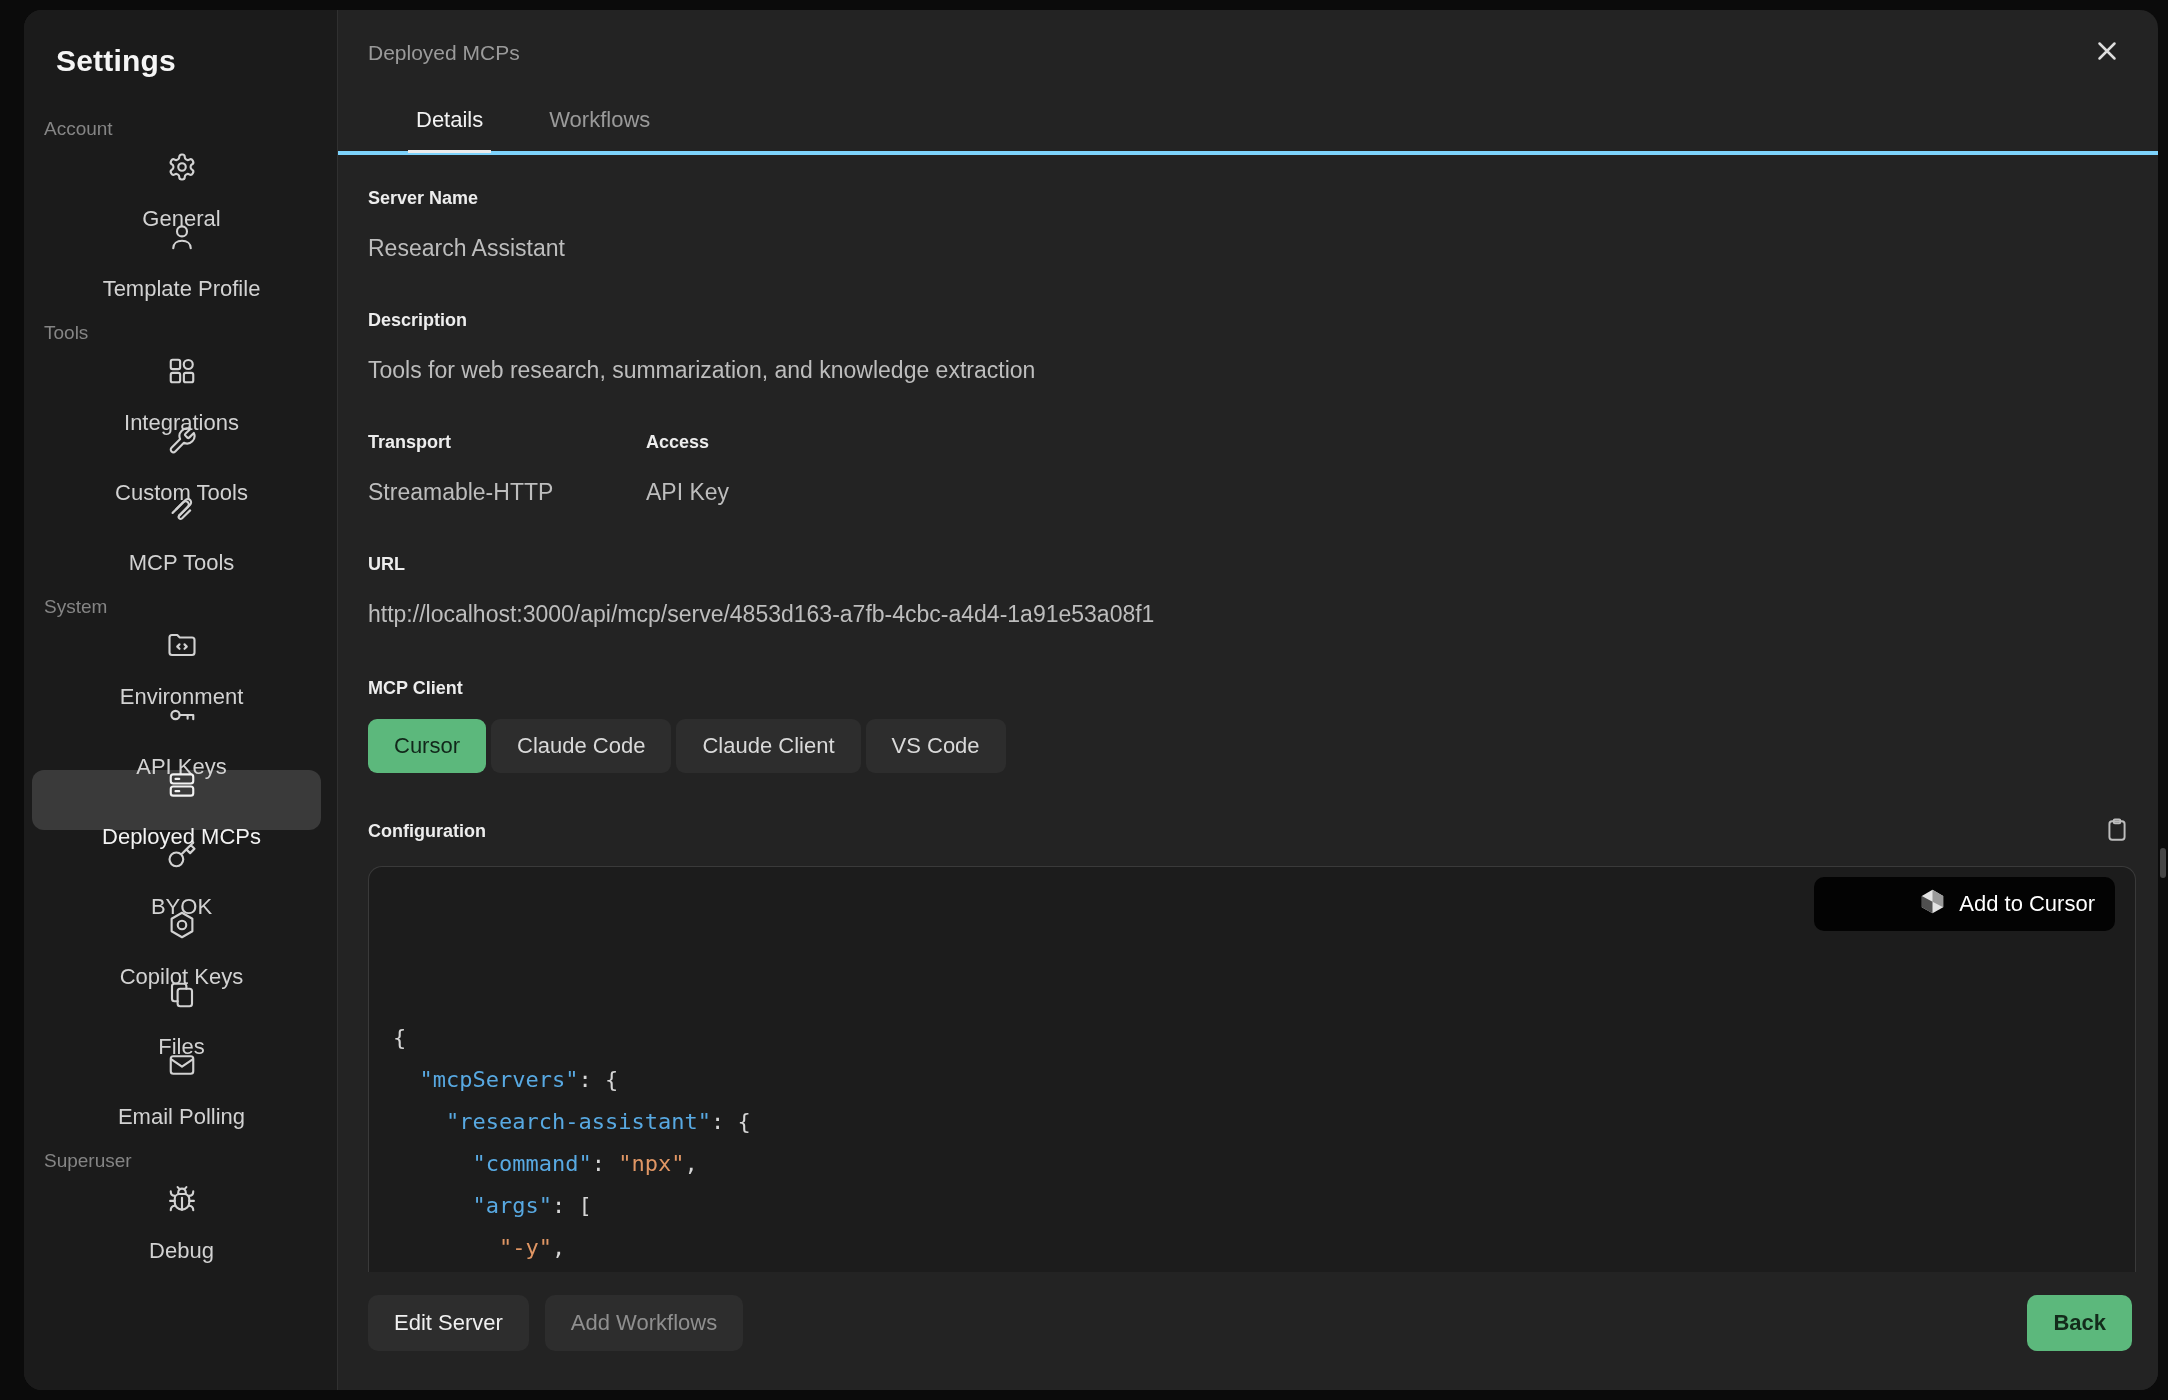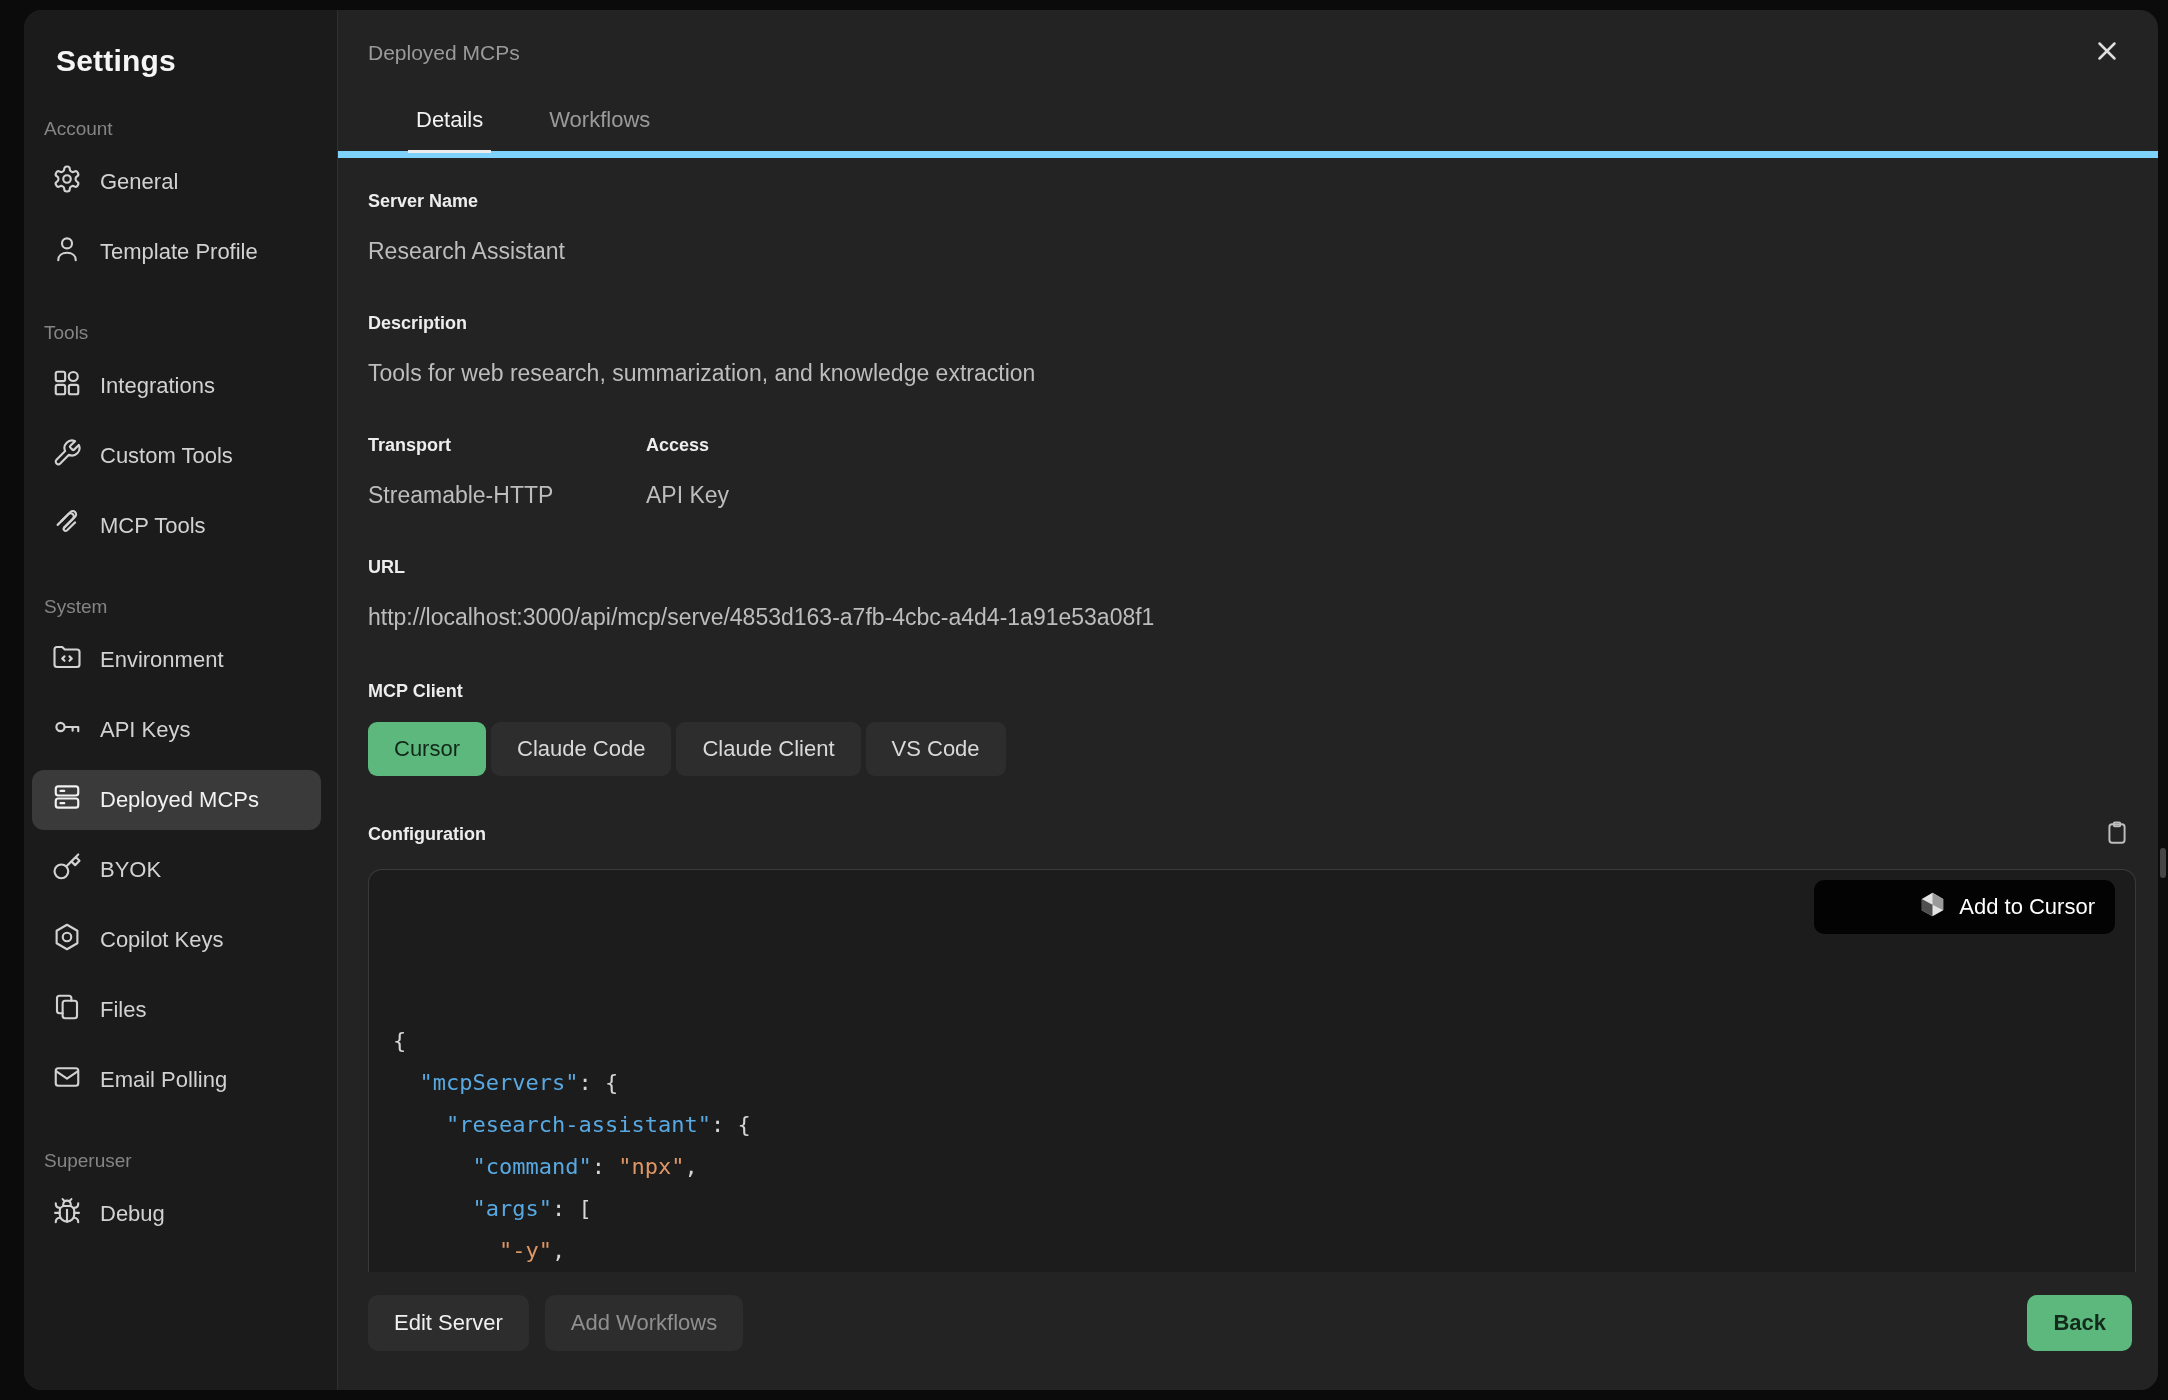--- a/index.html
+++ b/index.html
@@ -9,33 +9,33 @@
 
   .modal { position:absolute; left:24px; top:10px; width:2134px; height:1380px;
            background:#232323; border-radius:18px; display:flex; overflow:hidden; }
 
   
   .sidebar { width:314px; flex-shrink:0; background:#1b1b1b; border-right:1px solid #303030;
              padding:34px 16px 0 8px; }
   .settings-title { font-size:30px; font-weight:700; color:#f5f5f5; margin-left:24px; letter-spacing:.2px; }
   .section-header { font-size:19px; color:#858585; margin:40px 0 12px 12px; }
   .side-item { display:flex; align-items:center; gap:18px; height:60px; margin-bottom:10px;
-               padding:0 10px 0 20px; border-radius:12px; color:#d2d2d2; font-size:22px; cursor:pointer; }
+               padding:0 10px 0 20px; border-radius:12px; color:#d2d2d2; font-size:22px; cursor:pointer;flex-direction:column; }
   .side-item.selected { background:#3a3a3a; color:#f2f2f2; }
   .side-item svg { flex-shrink:0; }
 
   
   .main { flex:1; display:flex; flex-direction:column; min-width:0; }
   .main-scroll { flex:1; overflow:hidden; padding:0 22px 0 30px; }
   .main-header { display:flex; justify-content:space-between; align-items:center; padding-top:26px; }
   .panel-title { font-size:21px; color:#9a9a9a; }
   .close-btn { background:none; border:none; color:#dedede; cursor:pointer; margin-right:14px; display:flex; }
 
   .tabs { display:flex; gap:50px; margin:28px -22px 0 -30px; padding-left:70px;
-          border-bottom:7px solid #7dd3fc; }
+          border-bottom:4px solid #7dd3fc; }
   .tab { font-size:22px; color:#9a9a9a; padding:10px 8px 17px; cursor:pointer; }
   .tab.active { color:#f2f2f2; border-bottom:3px solid #ececec; margin-bottom:-2px; }
 
   .field-label { font-size:18px; font-weight:600; color:#ededed; }
   .field-value { font-size:23px; color:#bdbdbd; margin-top:26px; }
   .field { margin-top:48px; }
   .field.first { margin-top:33px; }
   .two-col { display:grid; grid-template-columns:278px auto; margin-top:48px; }
 
   .mcp-client { margin-top:50px; }

